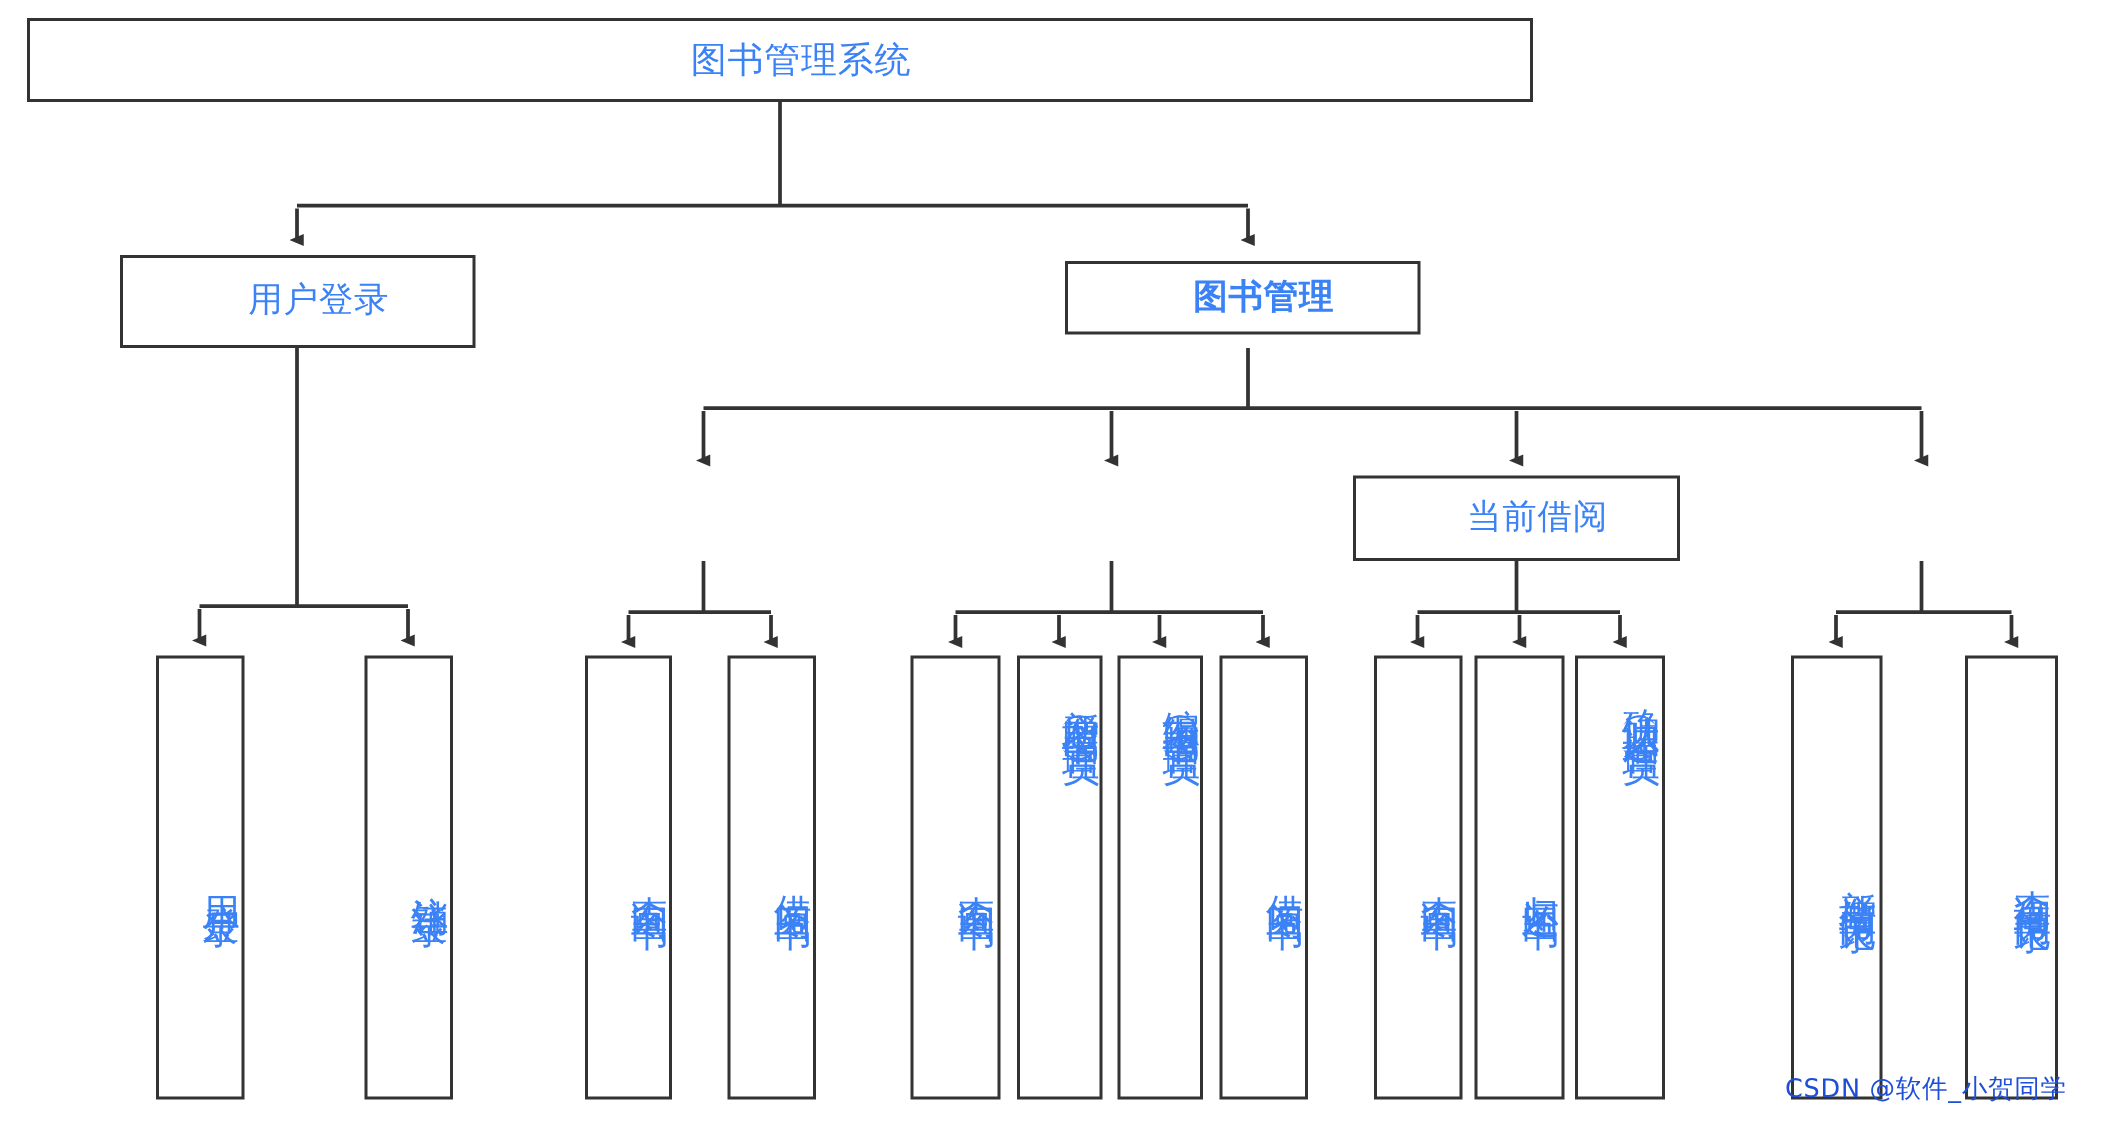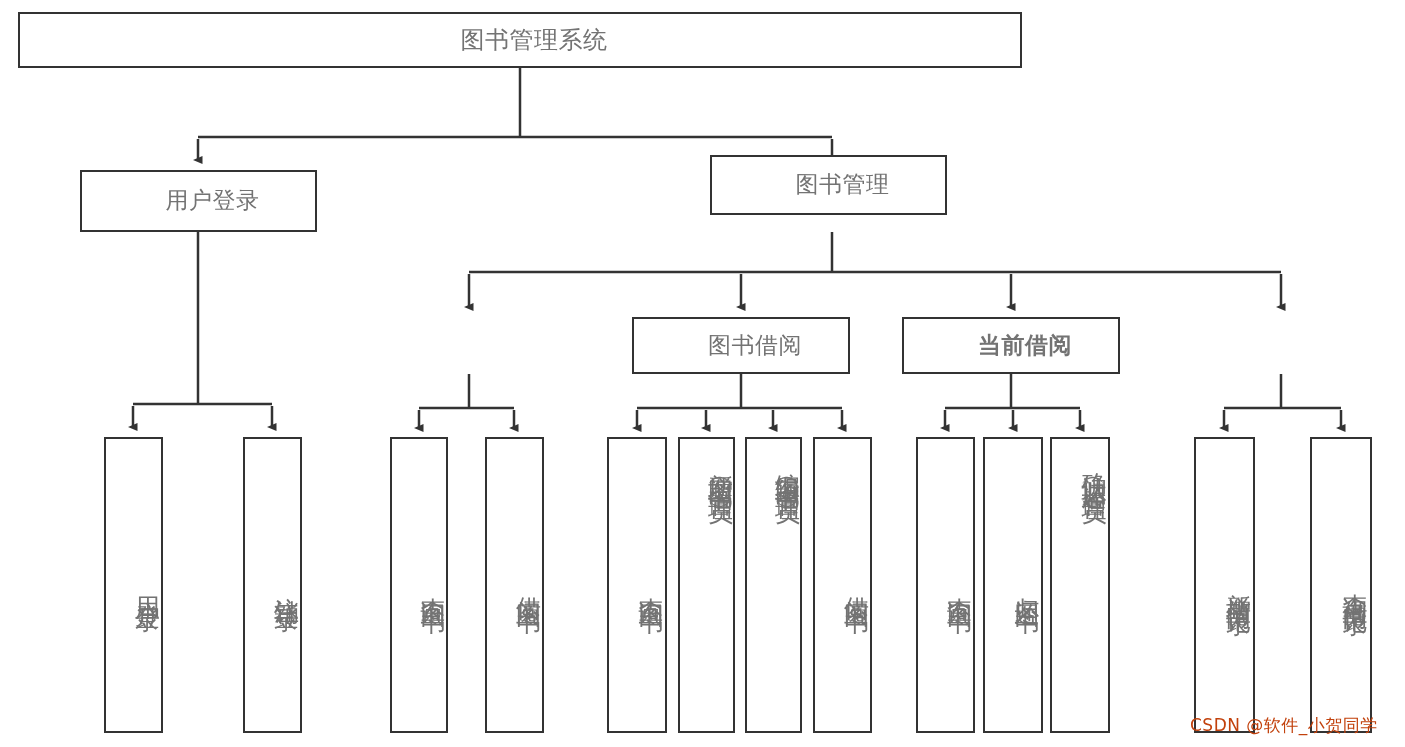--- a/index.html
+++ b/index.html
@@ -27,21 +27,21 @@
     pointer-events: none;
   }
   .node {
     position: absolute;
     box-sizing: border-box;
     background: #ffffff;
     border: 2px solid #333333;
     display: flex;
     align-items: center;
     justify-content: center;
-    color: #737373;
+    color: #3b82f6;
     text-align: center;
     padding-left: 28px;
   }
   .node .lbl {
     display: block;
     line-height: 1.18;
     letter-spacing: 0.5px;
   }
   
   .node.horiz .lbl {
@@ -62,21 +62,21 @@
     letter-spacing: 4px;
     white-space: nowrap;
   }
   .node.vert.mid {
     align-items: center;
     padding-top: 0;
   }
   .watermark {
     position: absolute;
     font-size: 17px;
-    color: #c2410c;
+    color: #1d4ed8;
     white-space: nowrap;
     letter-spacing: 0.5px;
   }
 </style>
 </head>
 <body>
 
 <div id="canvas">
 
   <svg id="edges" viewBox="0 0 1405 747" width="1405" height="747" xmlns="http://www.w3.org/2000/svg">
@@ -142,30 +142,27 @@
   </svg>
 
   <div class="node horiz root" style="left:18px; top:12px; width:1004px; height:56px;">
     <span class="lbl">图书管理系统</span>
   </div>
 
   <div class="node horiz" style="left:80px; top:170px; width:237px; height:62px;">
     <span class="lbl">用户登录</span>
   </div>
 
-  <div class="node horiz" style="left:710px; top:155px; width:237px; height:60px;">
+  <div class="node horiz" style="left:710px; top:174px; width:237px; height:49px;font-weight:bold;">
     <span class="lbl">图书管理</span>
   </div>
 
 
-  <div class="node horiz" style="left:632px; top:317px; width:218px; height:57px;">
-    <span class="lbl">图书借阅</span>
-  </div>
-
-  <div class="node horiz" style="left:902px; top:317px; width:218px; height:57px;font-weight:bold;">
+
+  <div class="node horiz" style="left:902px; top:317px; width:218px; height:57px;">
     <span class="lbl">当前借阅</span>
   </div>
 
 
   <div class="node vert mid" style="left:104px; top:437px; width:59px; height:296px;">
     <span class="lbl">用户登录</span>
   </div>
 
   <div class="node vert mid" style="left:243px; top:437px; width:59px; height:296px;">
     <span class="lbl">注销登录</span>

